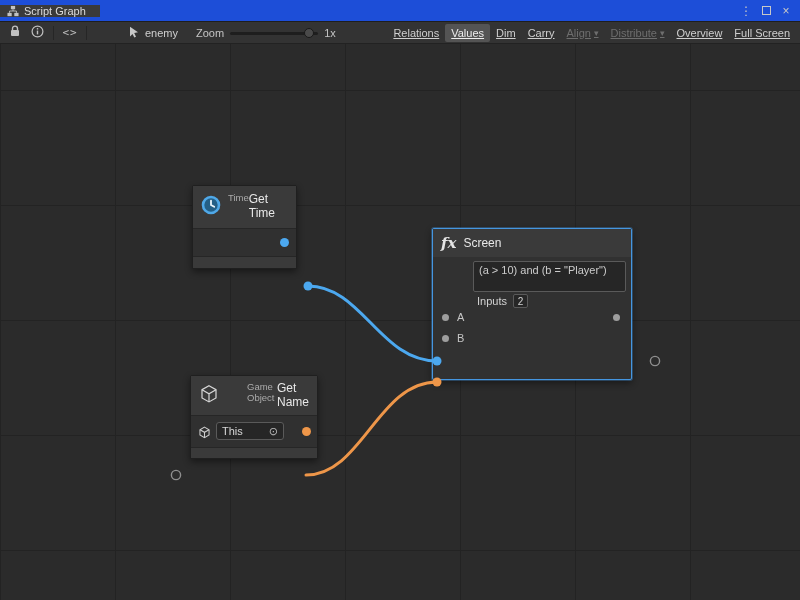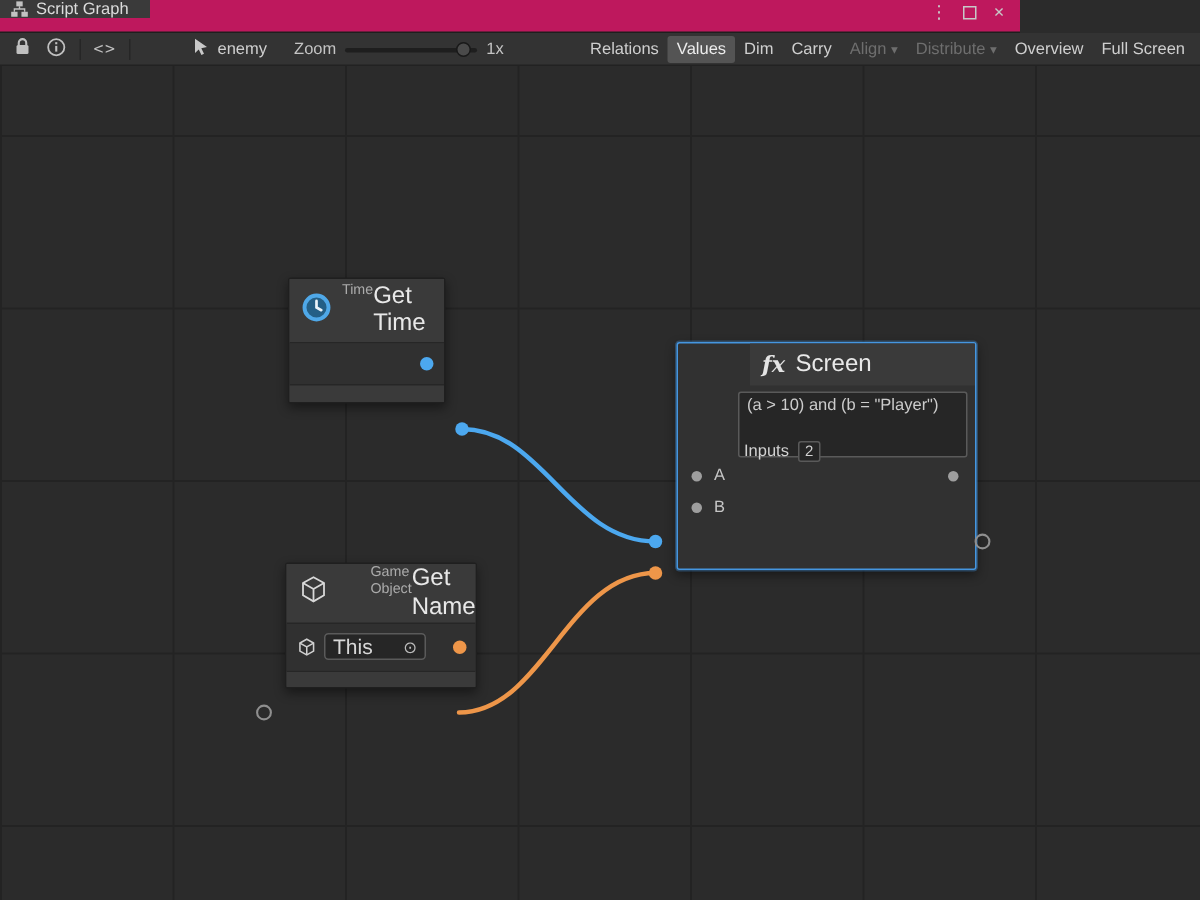--- a/index.html
+++ b/index.html
@@ -1,21 +1,21 @@
 <!DOCTYPE html>
 <html><head>
 <meta charset="utf-8">
 <style>
   * { margin:0; padding:0; box-sizing:border-box; }
   html,body { width:800px; height:600px; overflow:hidden; background:#2b2b2b;
     font-family:"Liberation Sans", sans-serif; -webkit-font-smoothing:antialiased; }
 
   
-  .titlebar { position:absolute; top:0; left:0; width:680px; height:22px;
-    background:#be185d; border-bottom:1px solid #1e1e1e; display:flex; align-items:flex-start; }
+  .titlebar { position:absolute; top:0; left:0; width:800px; height:22px;
+    background:#1d4ed8; border-bottom:1px solid #1e1e1e; display:flex; align-items:center; }
   .tab { display:flex; align-items:center; gap:5px; padding:0 14px 0 7px;
     background:#3a3a3a; color:#dcdcdc; font-size:11px; }
   .tab-icon svg { display:block; }
   .win-controls { margin-left:auto; display:flex; align-items:center; gap:4px; padding-right:6px; }
   .win-btn { width:16px; height:16px; display:flex; align-items:center; justify-content:center;
     color:#c8c8c8; font-size:12px; cursor:default; }
   .max-box { width:9px; height:9px; border:1px solid #c8c8c8; display:block; }
 
   
   .toolbar { position:absolute; top:22px; left:0; width:800px; height:22px;
@@ -25,63 +25,63 @@
   .tb-sep { width:1px; height:14px; background:#262626; margin:0 5px; }
   .code-glyph { font-family:"DejaVu Sans Mono", monospace; font-size:11px; color:#c0c0c0; letter-spacing:1px; }
   .crumb { display:flex; align-items:center; gap:5px; margin-left:36px; color:#cfcfcf; }
   .zoom-label { margin-left:18px; color:#c4c4c4; }
   .zoom-slider { position:relative; width:88px; height:14px; margin:0 6px; }
   .zoom-track { position:absolute; top:6px; left:0; width:88px; height:3px; background:#1e1e1e; border-radius:2px; }
   .zoom-handle { position:absolute; top:2px; left:74px; width:10px; height:10px; border-radius:50%;
     background:#4a4a4a; border:1px solid #191919; }
   .zoom-value { color:#c4c4c4; }
   .tb-buttons { margin-left:auto; display:flex; align-items:center; }
-  .tb-btn { padding:3px 6px; color:#cfcfcf; white-space:nowrap; border-radius:2px; display:flex; gap:3px; align-items:center; }
+  .tb-btn { padding:3px 6px; color:#cfcfcf; white-space:nowrap; border-radius:2px; display:flex; gap:3px; align-items:center;text-decoration:underline; }
   .tb-btn.active { background:#545454; color:#ececec; }
   .tb-btn.disabled { color:#6e6e6e; }
   .caret { font-size:9px; }
 
   
   .canvas { position:absolute; top:44px; left:0; width:800px; height:556px;
     background-color:#2b2b2b;
     background-image:
       linear-gradient(to bottom, #232323 1px, transparent 1px),
       linear-gradient(to right, #232323 1px, transparent 1px);
     background-size:115px 115px, 115px 115px;
     background-position:0 46px, 0 0; }
 
   
   .node { position:absolute; border:1px solid #1f1f1f; border-radius:2px;
     box-shadow:0 3px 7px rgba(0,0,0,.45); background:#303030; z-index:2; }
   .node-header { background:#3a3a3a; border-bottom:1px solid #262626;
     display:flex; align-items:center; gap:7px; padding:0 8px; }
   .hdr-text { display:flex; line-height:1.15; }
   .node-cat { font-size:9.5px; color:#ababab; }
-  .node-title { font-size:16px; color:#e8e8e8; }
+  .node-title { font-size:12px; color:#e8e8e8; }
   .node-footer { background:#3a3a3a; border-top:1px solid #262626; }
 
   .dot { position:absolute; border-radius:50%; }
   .dot.gray { width:7px; height:7px; background:#9e9e9e; }
   .port { position:absolute; width:9px; height:9px; border-radius:50%; }
 
   
   .node-gettime { left:192px; top:141px; width:105px; }
   .node-gettime .node-header { height:43px; }
   .node-gettime .node-body { position:relative; height:27px; background:#303030; }
   .node-gettime .node-footer { height:12px; }
   .gettime-out { left:87px; top:9px; background:#4ca8ef; }
 
   
-  .node-formula { left:451px; top:184px; width:200px; height:152px;
+  .node-formula { left:432px; top:184px; width:200px; height:152px;
     border:1px solid #4596e0; box-shadow:0 0 0 1px rgba(69,150,224,.35), 0 3px 7px rgba(0,0,0,.45);
-    background:#313131;padding-left:48px; }
+    background:#313131; }
   .node-formula .node-header { height:28px; border-bottom:none; background:#3a3a3a; }
   .fx-glyph { font-family:"DejaVu Serif", serif; font-style:italic; font-weight:bold;
     font-size:15px; color:#e4e4e4; }
-  .formula-expr { position:absolute; left:40px; top:32px; width:153px; height:44px;
+  .formula-expr { position:absolute; left:40px; top:32px; width:153px; height:31px;
     background:#262626; border:1px solid #5a5a5a; border-radius:2px;
     font-size:11px; line-height:14px; color:#cccccc; padding:1px 5px; overflow:hidden; }
   .inputs-row { position:absolute; left:44px; top:64px; height:16px; display:flex; align-items:center; gap:6px; }
   .inputs-label { font-size:11px; color:#d2d2d2; }
   .inputs-value { width:15px; height:14px; background:#262626; border:1px solid #5a5a5a;
     border-radius:2px; font-size:10px; color:#d2d2d2; display:flex; align-items:center; justify-content:center; }
   .port-row { position:absolute; left:0; width:100%; height:16px; }
   .port-row .row-label { position:absolute; left:24px; top:1px; font-size:11px; color:#c6c6c6; }
   .row-a { top:81px; } .row-b { top:102px; }
   .row-dot-left { left:9px; top:4px; }
@@ -89,21 +89,21 @@
 
   
   .node-getname { left:190px; top:331px; width:128px; }
   .node-getname .node-header { height:40px;gap:28px; }
   .node-getname .node-body { position:relative; height:31px; background:#303030; }
   .node-getname .node-footer { height:11px; }
   .cube-small { position:absolute; left:7px; top:9px; }
   .target-dropdown { position:absolute; left:25px; top:6px; width:68px; height:18px;
     background:#262626; border:1px solid #5a5a5a; border-radius:3px;
     display:flex; align-items:center; padding:0 5px; gap:4px; }
-  .target-value { font-size:14px; color:#d8d8d8; flex:1; }
+  .target-value { font-size:11px; color:#d8d8d8; flex:1; }
   .picker-glyph { font-size:11px; color:#bdbdbd; }
   .getname-out { left:111px; top:11px; background:#ee9649; }
 
   .wires { position:absolute; top:44px; left:0; z-index:5; pointer-events:none; }
 </style>
 </head>
 <body>
 
 <div class="titlebar">
   <div class="tab">

